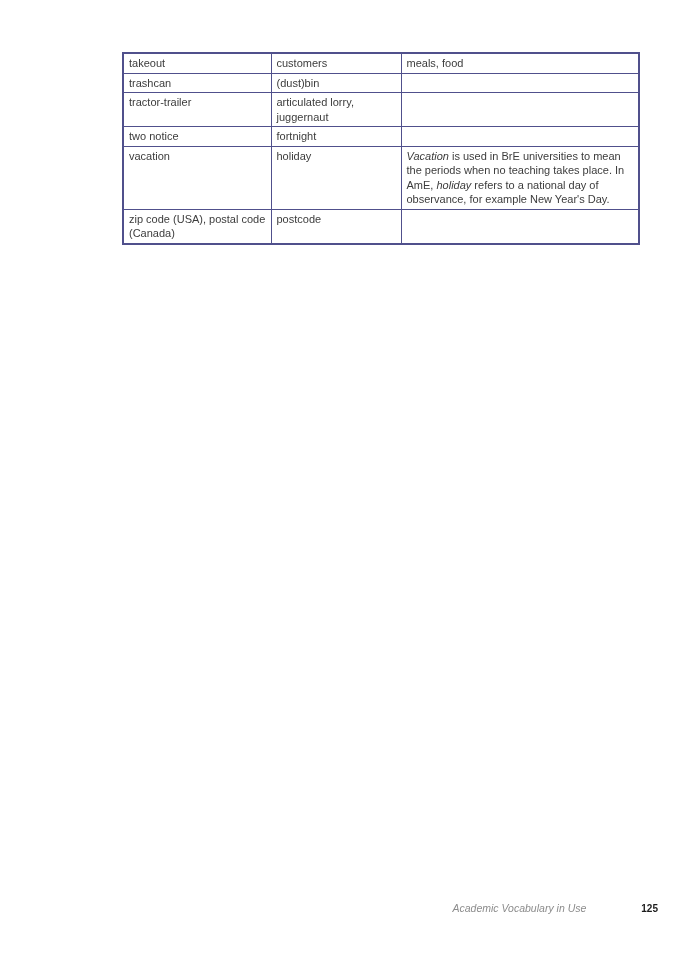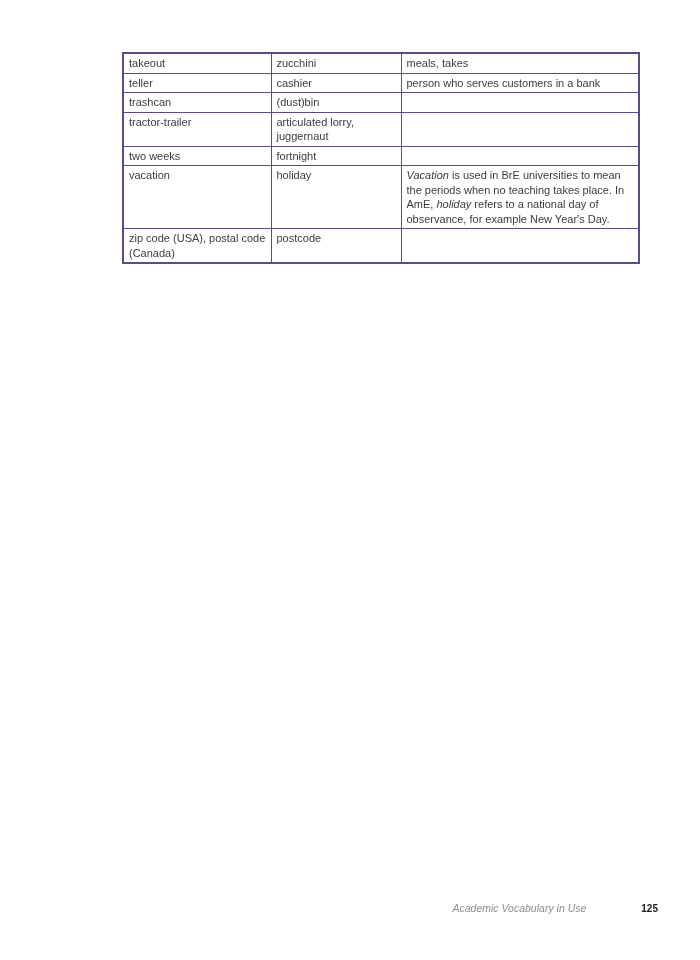--- a/index.html
+++ b/index.html
@@ -72,40 +72,35 @@
 
   <table class="vocab">
     <colgroup>
       <col class="c1">
       <col class="c2">
       <col class="c3">
     </colgroup>
     <tbody>
         <tr>
           <td>takeout</td>
-          <td>zucchini</td>
-          <td>meals, takes</td>
-        </tr>
-        <tr>
-          <td>teller</td>
-          <td>cashier</td>
-          <td>person who serves customers in a bank</td>
+          <td>customers</td>
+          <td>meals, food</td>
         </tr>
         <tr>
           <td>trashcan</td>
           <td>(dust)bin</td>
           <td></td>
         </tr>
         <tr>
           <td>tractor-trailer</td>
           <td>articulated lorry, juggernaut</td>
           <td></td>
         </tr>
         <tr>
-          <td>two weeks</td>
+          <td>two notice</td>
           <td>fortnight</td>
           <td></td>
         </tr>
         <tr>
           <td>vacation</td>
           <td>holiday</td>
           <td><em>Vacation</em><span> is used in BrE universities to mean the periods when no teaching takes place. In AmE, </span><em>holiday</em><span> refers to a national day of observance, for example New Year's Day.</span></td>
         </tr>
         <tr>
           <td>zip code (USA), postal code (Canada)</td>

